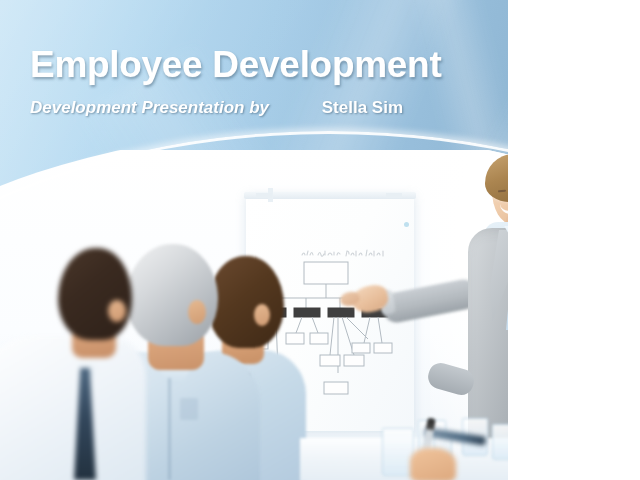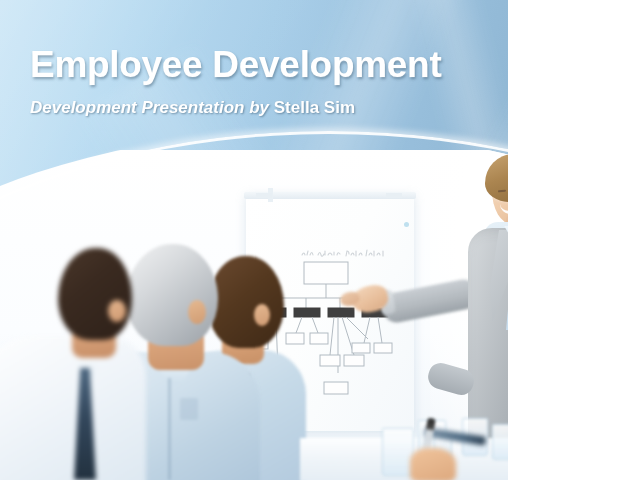--- a/index.html
+++ b/index.html
@@ -338,21 +338,21 @@
     text-shadow:1px 2px 3px rgba(40,70,95,.45), 0 1px 0 rgba(255,255,255,.25);
     white-space:nowrap;
   }
   .subtitle{
     position:absolute;left:30px;top:98px;
     font-size:17px;font-weight:bold;color:#ffffff;
     text-shadow:1px 1px 2px rgba(45,75,100,.5);
     white-space:nowrap;
   }
   .subtitle .i{font-style:italic;}
-  .subtitle .n{font-style:normal;}
+  .subtitle .n{font-style:normal;margin-left:48px;}
 </style>
 </head>
 <body>
 
 <div id="slide">
 
   <div class="bg-blue">
     <div class="streak s1"></div>
     <div class="streak s2"></div>
     <div class="streak s3"></div>

